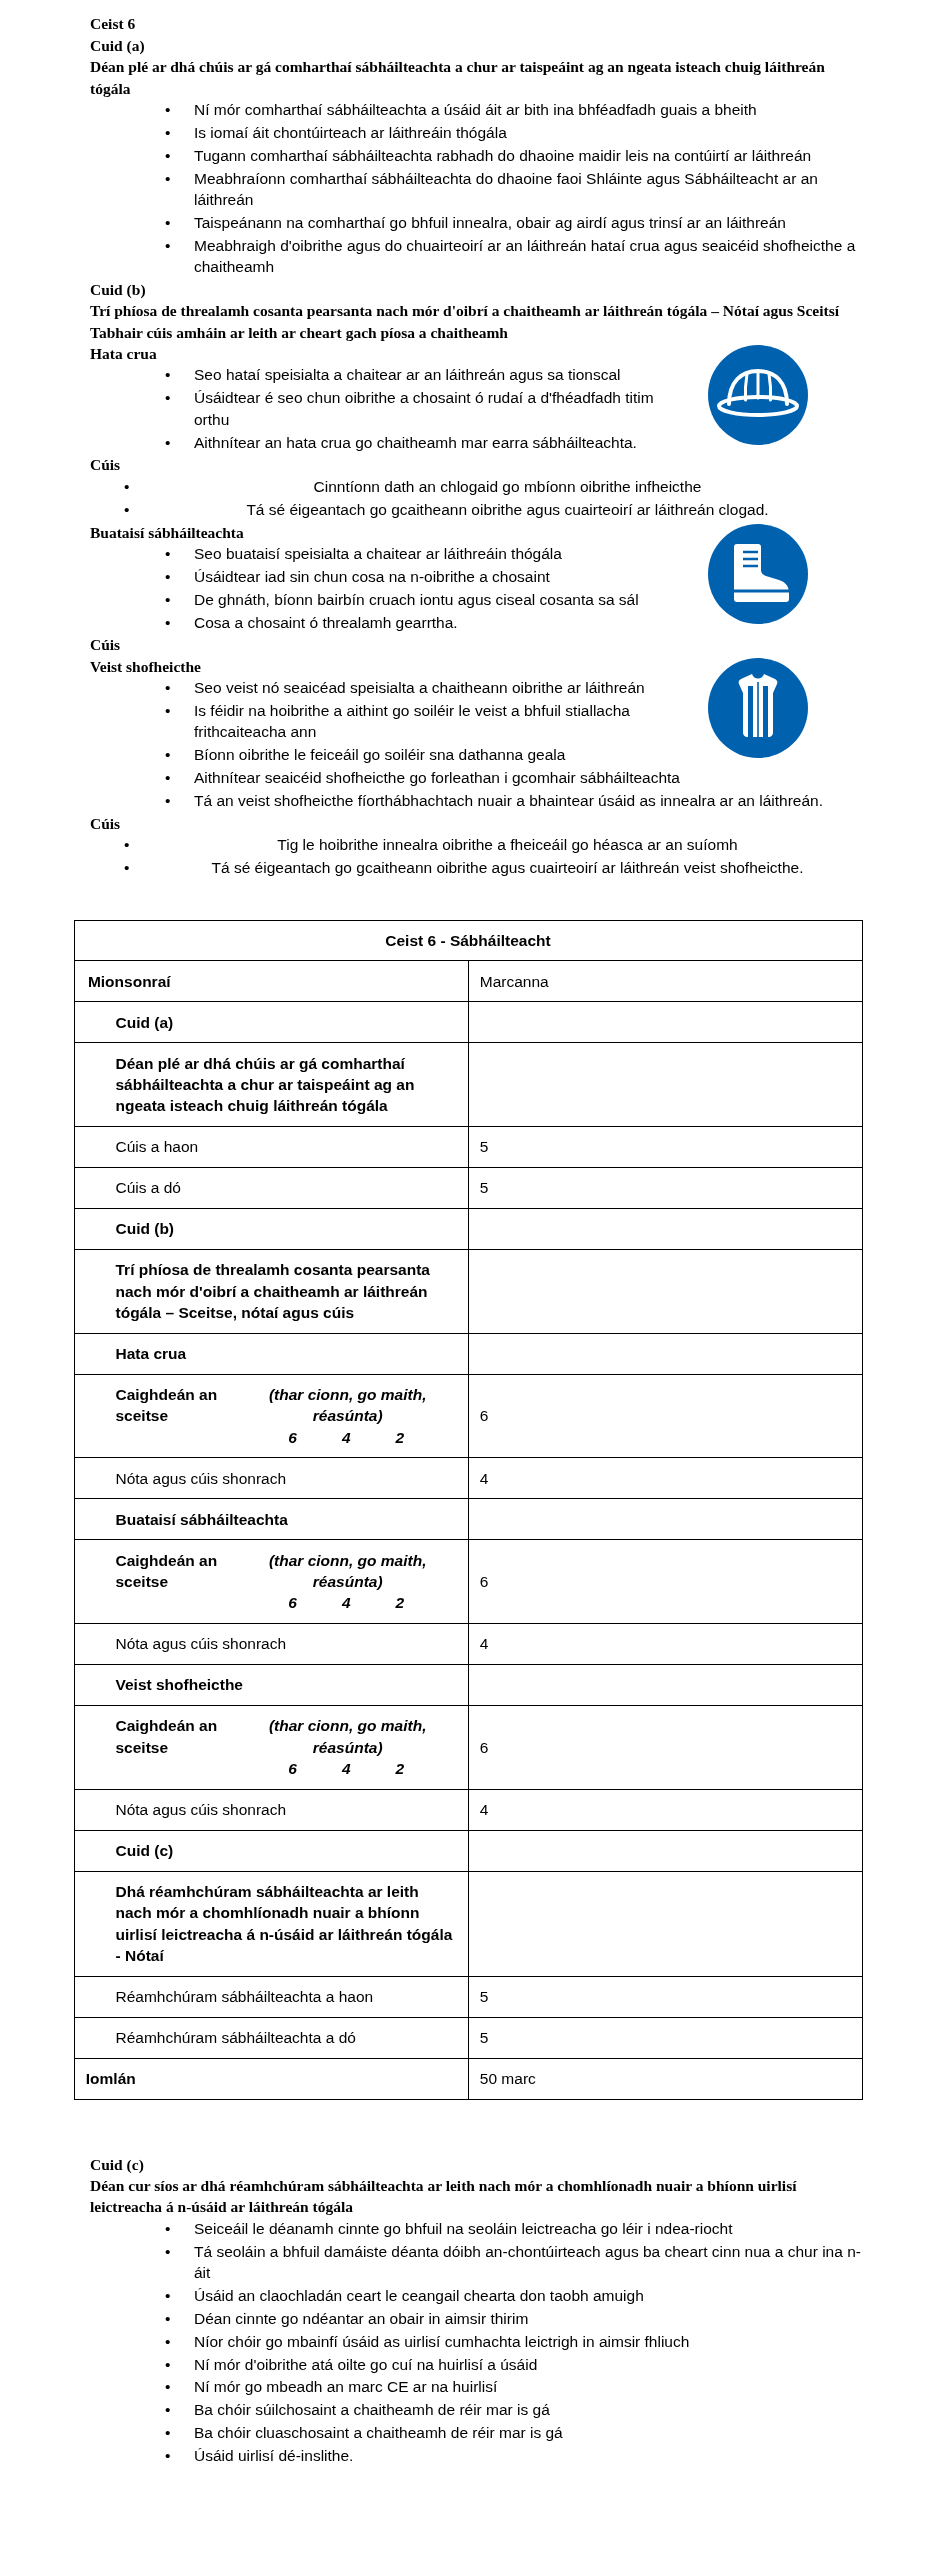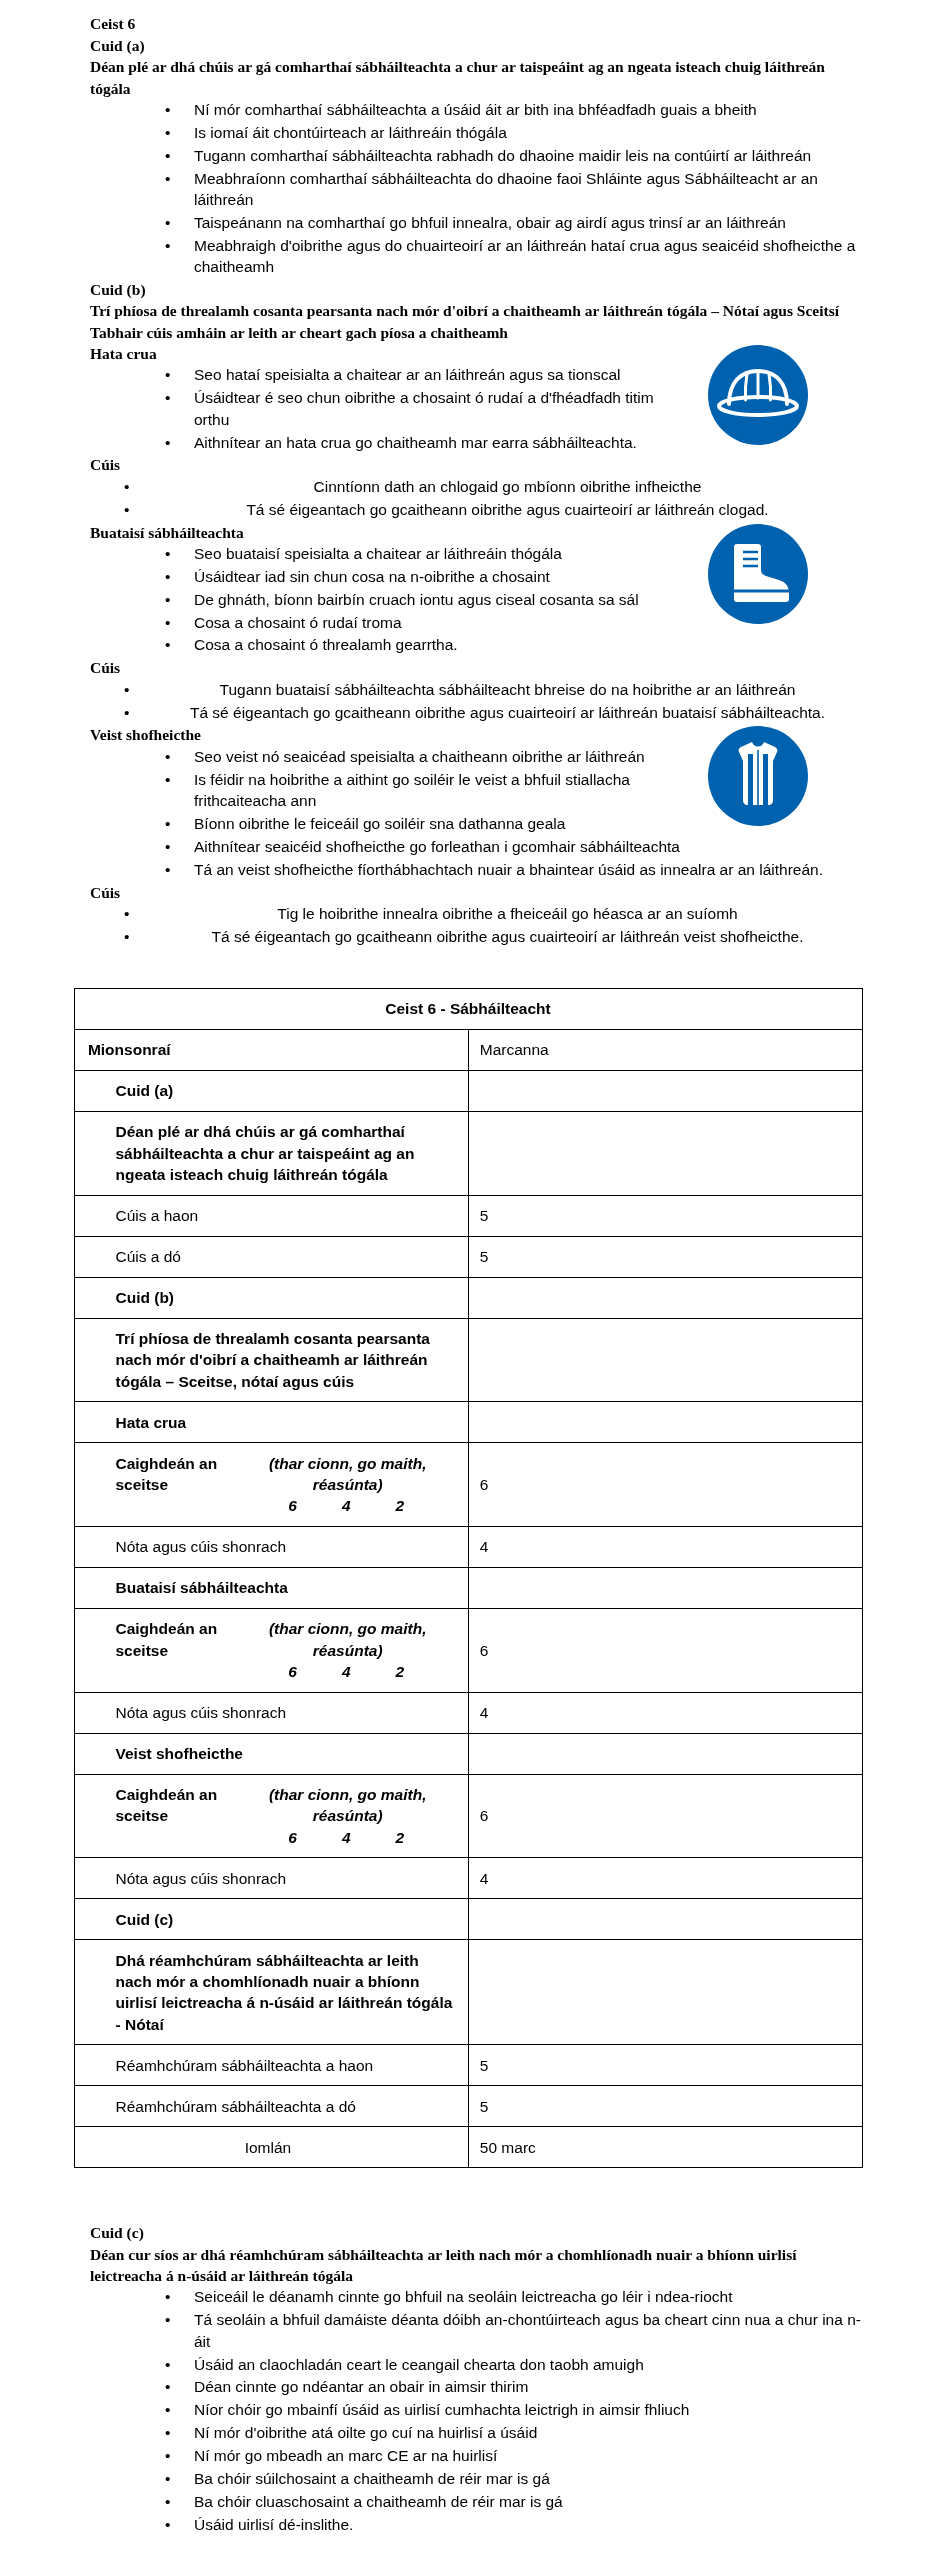--- a/index.html
+++ b/index.html
@@ -29,21 +29,21 @@
     border-collapse: collapse; width: 789px;
     margin: 41px 0 0 -16.5px; table-layout: fixed; padding-left: 36px;
   }
   .marks-table td {
     border: 1px solid #000; padding: 9.3px 11.3px; vertical-align: middle;
   }
   .marks-table td.mcol { width: 139px; font-weight: normal; }
   .marks-table td.tc-title { text-align: center; font-weight: bold; }
   .marks-table td.hdr { font-weight: bold; padding-left: 13.4px; }
   .marks-table td.ind { padding-left: 41px; }
-  .marks-table td.total { text-align: center; font-weight: normal; padding-right: 17.5px; }
+  .marks-table td.total { text-align: left; font-weight: bold; padding-right: 17.5px; }
   .sketchrow { display: flex; justify-content: flex-end; align-items: flex-start; }
   .scalebox { width: 278px; text-align: center; }
   .scalebox .nums { display: flex; justify-content: space-between; padding: 0 52px 0 49px; }
 
   .cuid-c { margin-top: 54px; }
 </style>
 </head>
 <body>
 
 <div class="page">
@@ -98,28 +98,23 @@
         <path fill="#ffffff" d="M29 20 h21 c2 0 3 1 3 3 v23 c0 3 2 5 5 6 l13 4 c7 2 10 7 10 13 v6 c0 2 -1 3 -3 3 H29 c-2 0 -3 -1 -3 -3 V23 c0 -2 1 -3 3 -3 z"></path>
         <path class="sline" d="M26 67 H81" stroke-width="3" fill="none"></path>
         <path class="sline" d="M50 28 h-15 M50 35 h-15 M50 42 h-15" stroke-width="2.5" fill="none"></path>
       </svg>
     </span>
     <p class="b">Buataisí sábháilteachta</p>
     <ul>
         <li>Seo buataisí speisialta a chaitear ar láithreáin thógála</li>
         <li>Úsáidtear iad sin chun cosa na n-oibrithe a chosaint</li>
         <li>De ghnáth, bíonn bairbín cruach iontu agus ciseal cosanta sa sál</li>
-        <li>Cosa a chosaint ó rudaí troma</li>
         <li>Cosa a chosaint ó threalamh gearrtha.</li>
       </ul>
     <p class="b">Cúis</p>
-    <ul class="cuis">
-        <li>Tugann buataisí sábháilteachta sábháilteacht bhreise do na hoibrithe ar an láithreán</li>
-        <li>Tá sé éigeantach go gcaitheann oibrithe agus cuairteoirí ar láithreán buataisí sábháilteachta.</li>
-      </ul>
   </div>
 
   <div class="ppe">
     <span class="sign">
       <svg viewBox="0 0 100 100" width="100" height="100" aria-hidden="true">
         <circle class="sbg" cx="50" cy="50" r="50"></circle>
         <path fill="#ffffff" d="M33 21 L44 16 C46 22 54 22 56 16 L67 21 C69 22 70 24 69 26 L65 35 V75 C65 77 63 79 61 79 H39 C37 79 35 77 35 75 V35 L31 26 C30 24 31 22 33 21 Z"></path>
         <g class="sfill">
           <rect x="40" y="28" width="5" height="51"></rect>
           <rect x="55" y="28" width="5" height="51"></rect>

